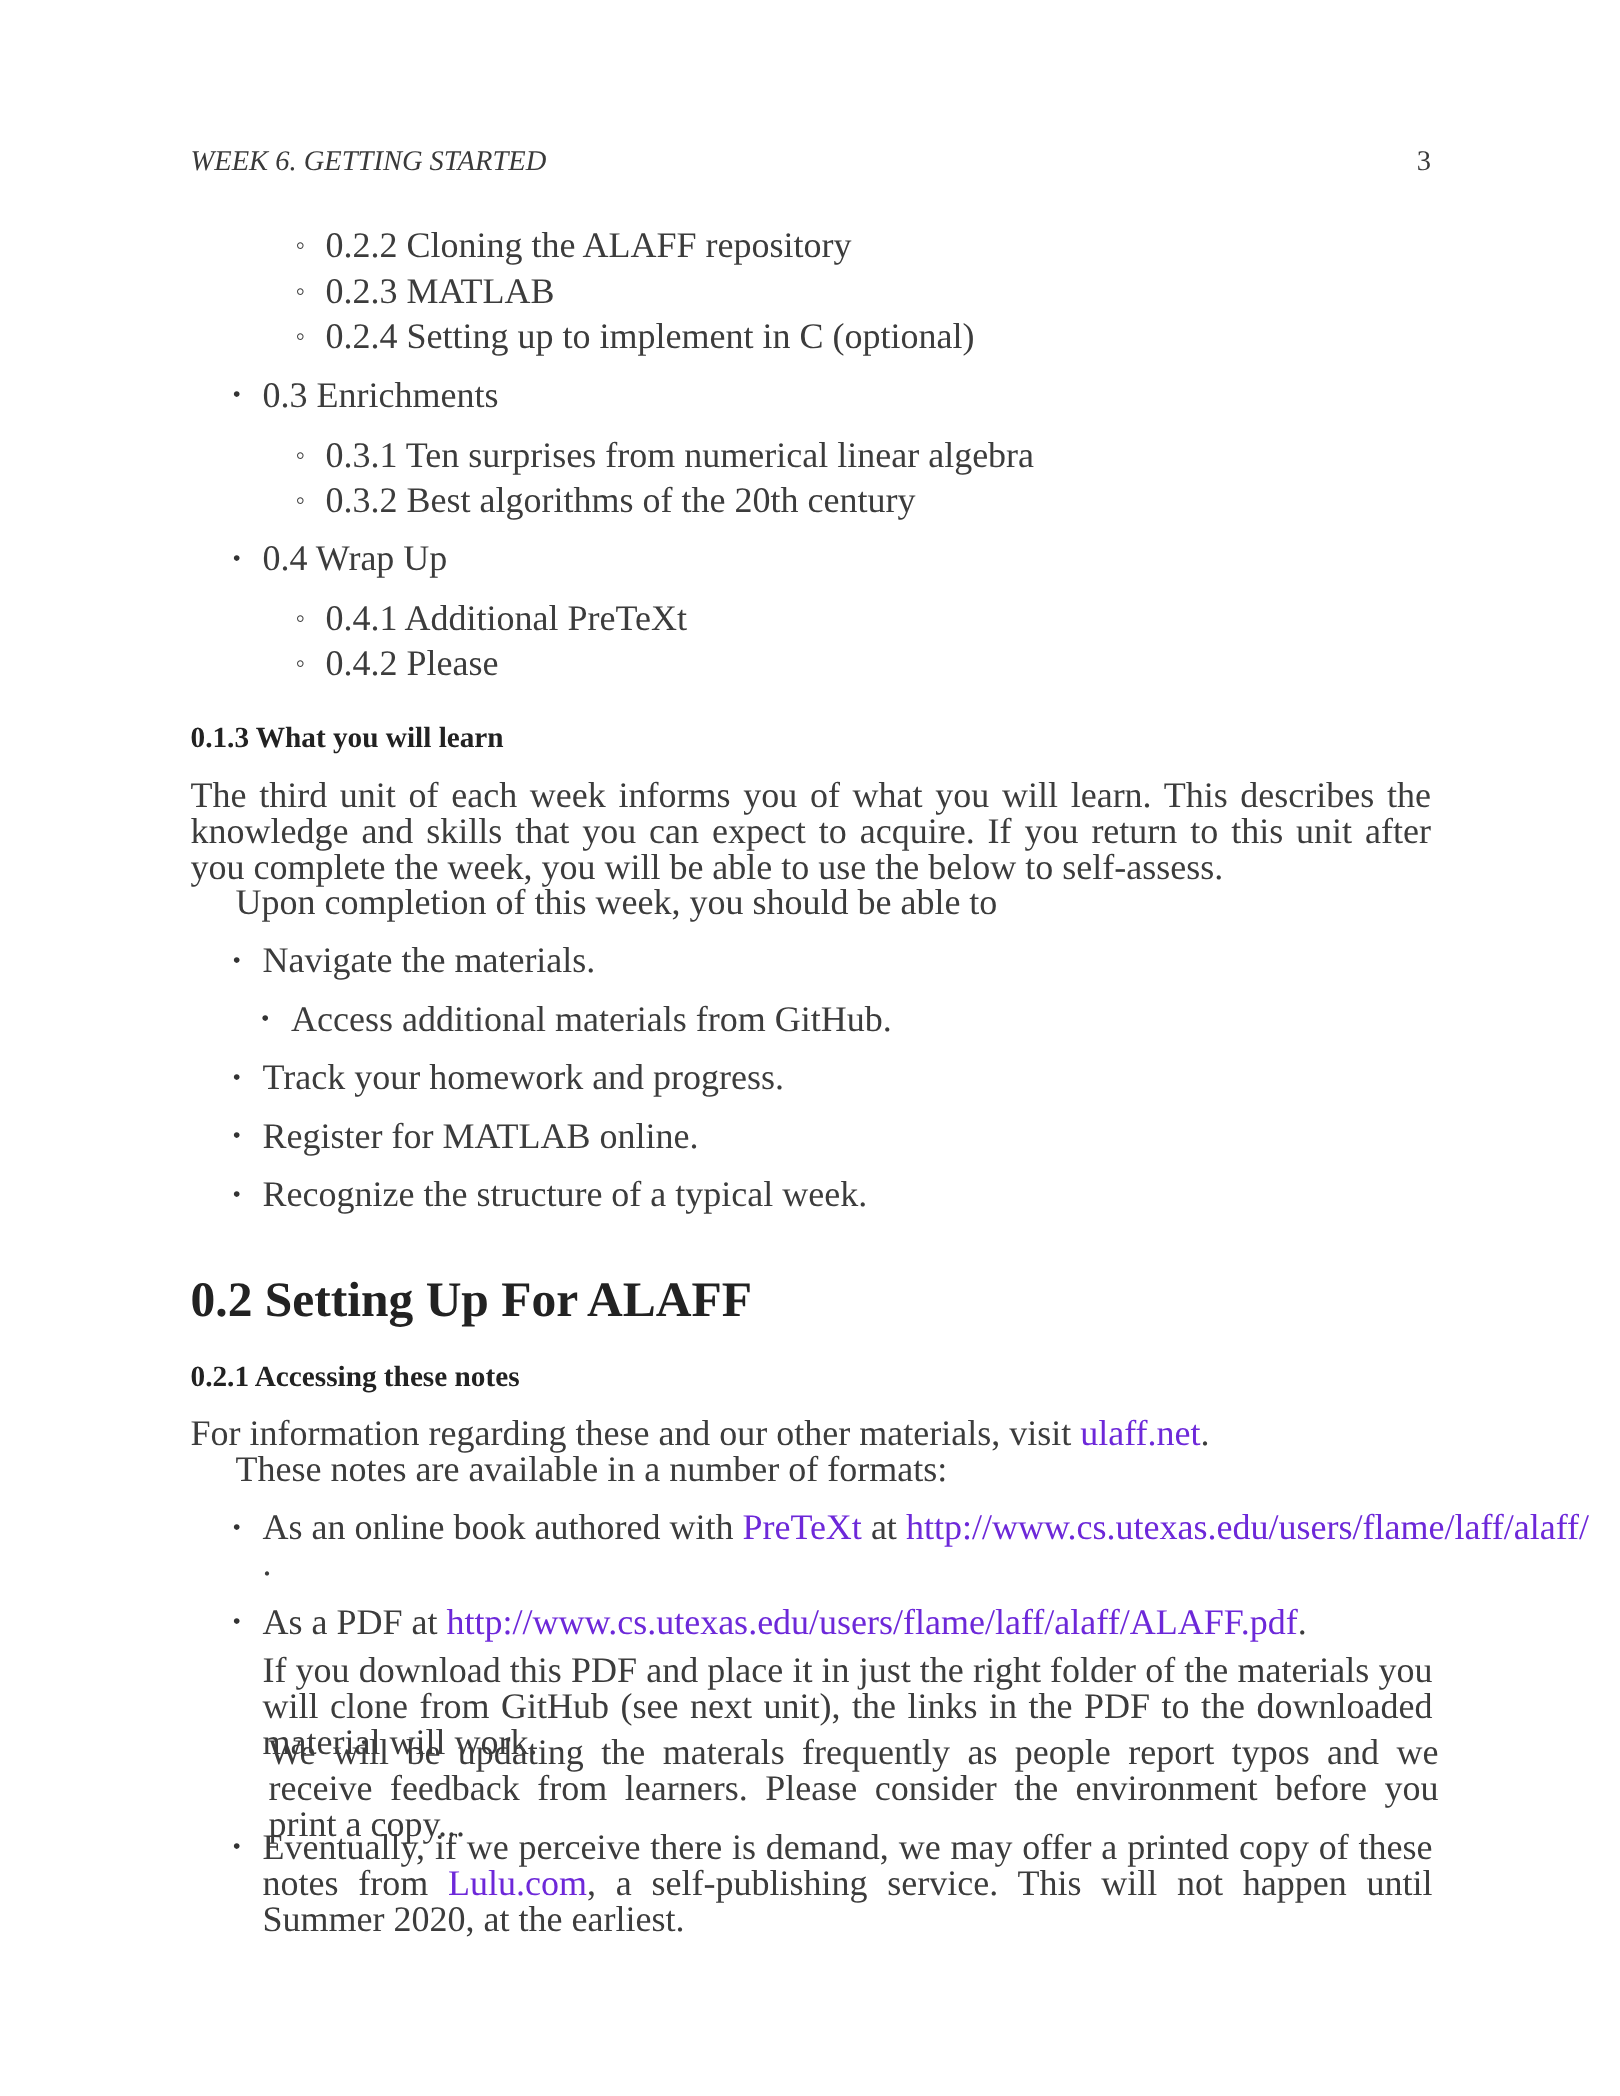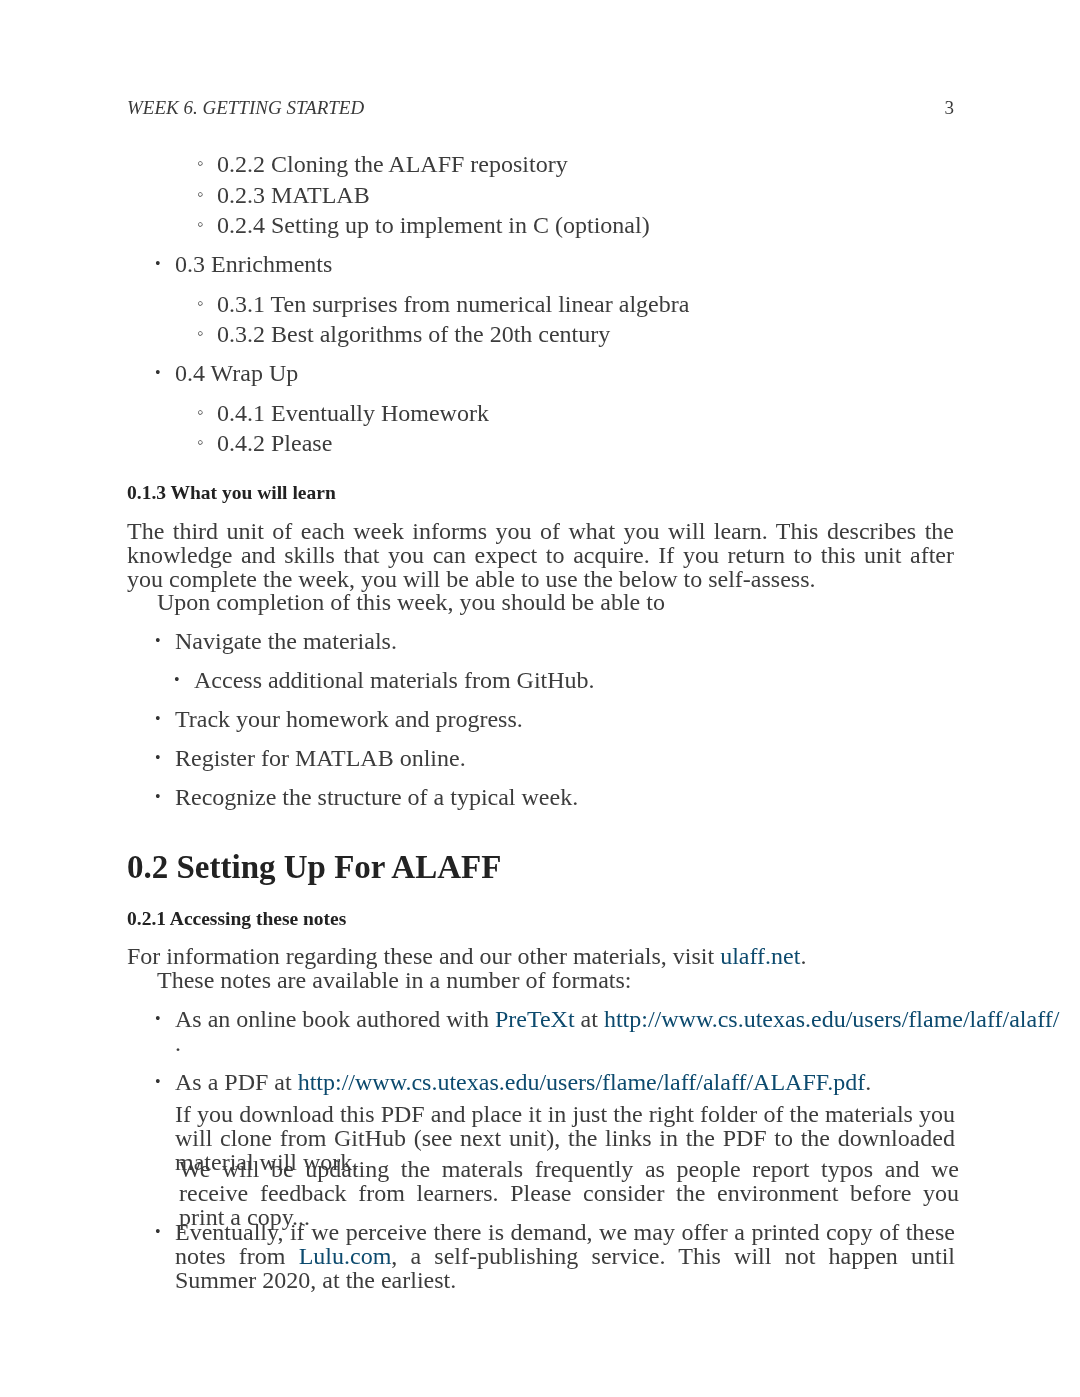--- a/index.html
+++ b/index.html
@@ -15,42 +15,42 @@
       font-family: "Liberation Serif", serif;
     }
     .running-head .pg { position: absolute; right: 0; top: 0; font-style: normal; }
     .abs { position: absolute; font-family: "Liberation Serif", serif; font-size: 24px; line-height: 24px; color: #3c3c3c; white-space: nowrap; }
     .bullet::before { content: "•"; position: absolute; left: -20px; font-size: 16px; color: #333; }
     .circ::before { content: "◦"; position: absolute; left: -20px; top: -1px; font-size: 18px; color: #444; }
     .h3 { font-weight: bold; font-size: 19.5px; color: #222; }
     .h2 { font-weight: bold; font-size: 33px; color: #222; }
     .para { white-space: normal; width: 827px; line-height: 24px; text-align: justify; }
     .para2 { white-space: normal; width: 780px; line-height: 24px; text-align: justify; }
-    a, .link { color: #0c4a6e; text-decoration: none; }
+    a, .link { color: #6d28d9; text-decoration: none; }
   </style>
 </head>
 <body>
 
 <div class="page">
 
   <div class="running-head">
     <span>WEEK 6. GETTING STARTED</span>
     <span class="pg">3</span>
   </div>
 
   <div class="abs circ" style="left:90px; top:152px;">0.2.2 Cloning the ALAFF repository</div>
   <div class="abs circ" style="left:90px; top:183px;">0.2.3 MATLAB</div>
   <div class="abs circ" style="left:90px; top:213px;">0.2.4 Setting up to implement in C (optional)</div>
 
   <div class="abs bullet" style="left:48px; top:252px;">0.3 Enrichments</div>
   <div class="abs circ" style="left:90px; top:292px;">0.3.1 Ten surprises from numerical linear algebra</div>
   <div class="abs circ" style="left:90px; top:322px;">0.3.2 Best algorithms of the 20th century</div>
 
   <div class="abs bullet" style="left:48px; top:361px;">0.4 Wrap Up</div>
-  <div class="abs circ" style="left:90px; top:401px;">0.4.1 Eventually Homework</div>
+  <div class="abs circ" style="left:90px; top:401px;">0.4.1 Additional PreTeXt</div>
   <div class="abs circ" style="left:90px; top:431px;">0.4.2 Please</div>
 
   <div class="abs h3" style="left:0; top:481px;">0.1.3 What you will learn</div>
   <div class="abs para" style="left:0; top:519px;">The third unit of each week informs you of what you will learn. This describes the knowledge and skills that you can expect to acquire. If you return to this unit after you complete the week, you will be able to use the below to self-assess.</div>
   <div class="abs" style="left:30px; top:590px;">Upon completion of this week, you should be able to</div>
 
   <div class="abs bullet" style="left:48px; top:629px;">Navigate the materials.</div>
   <div class="abs bullet" style="left:48px; top:668px;margin-left:19px;">Access additional materials from GitHub.</div>
   <div class="abs bullet" style="left:48px; top:707px;">Track your homework and progress.</div>
   <div class="abs bullet" style="left:48px; top:746px;">Register for MATLAB online.</div>

